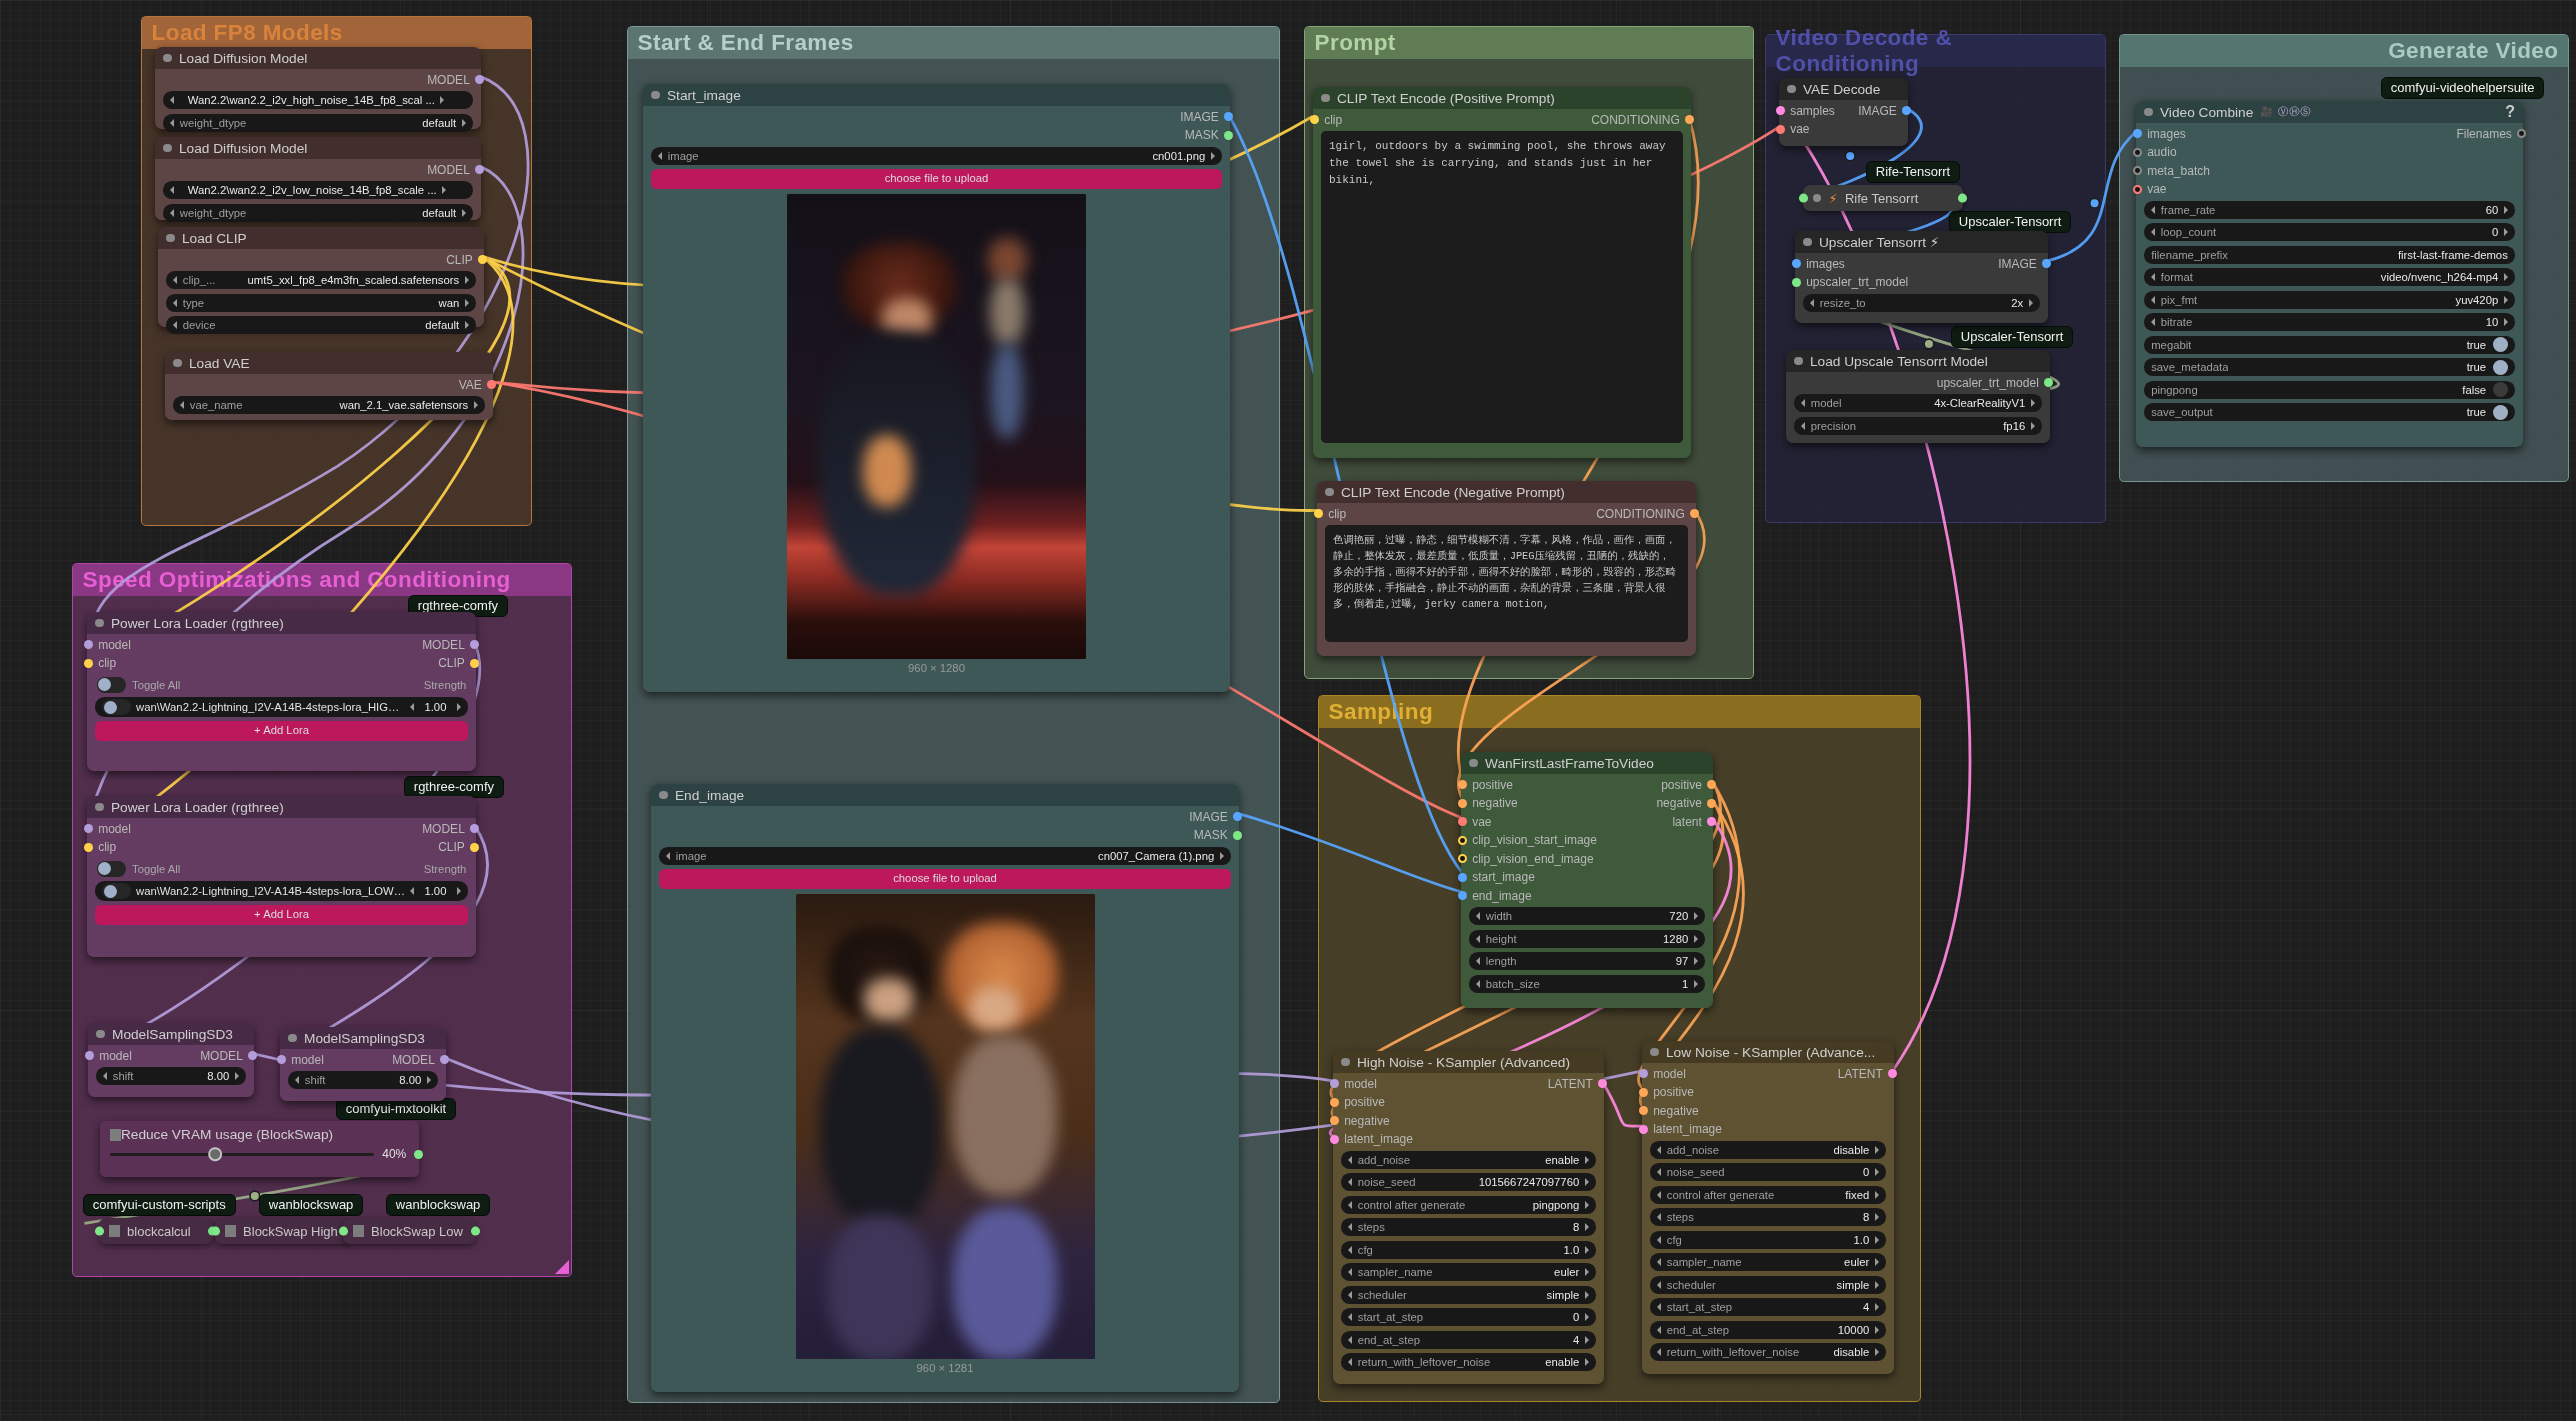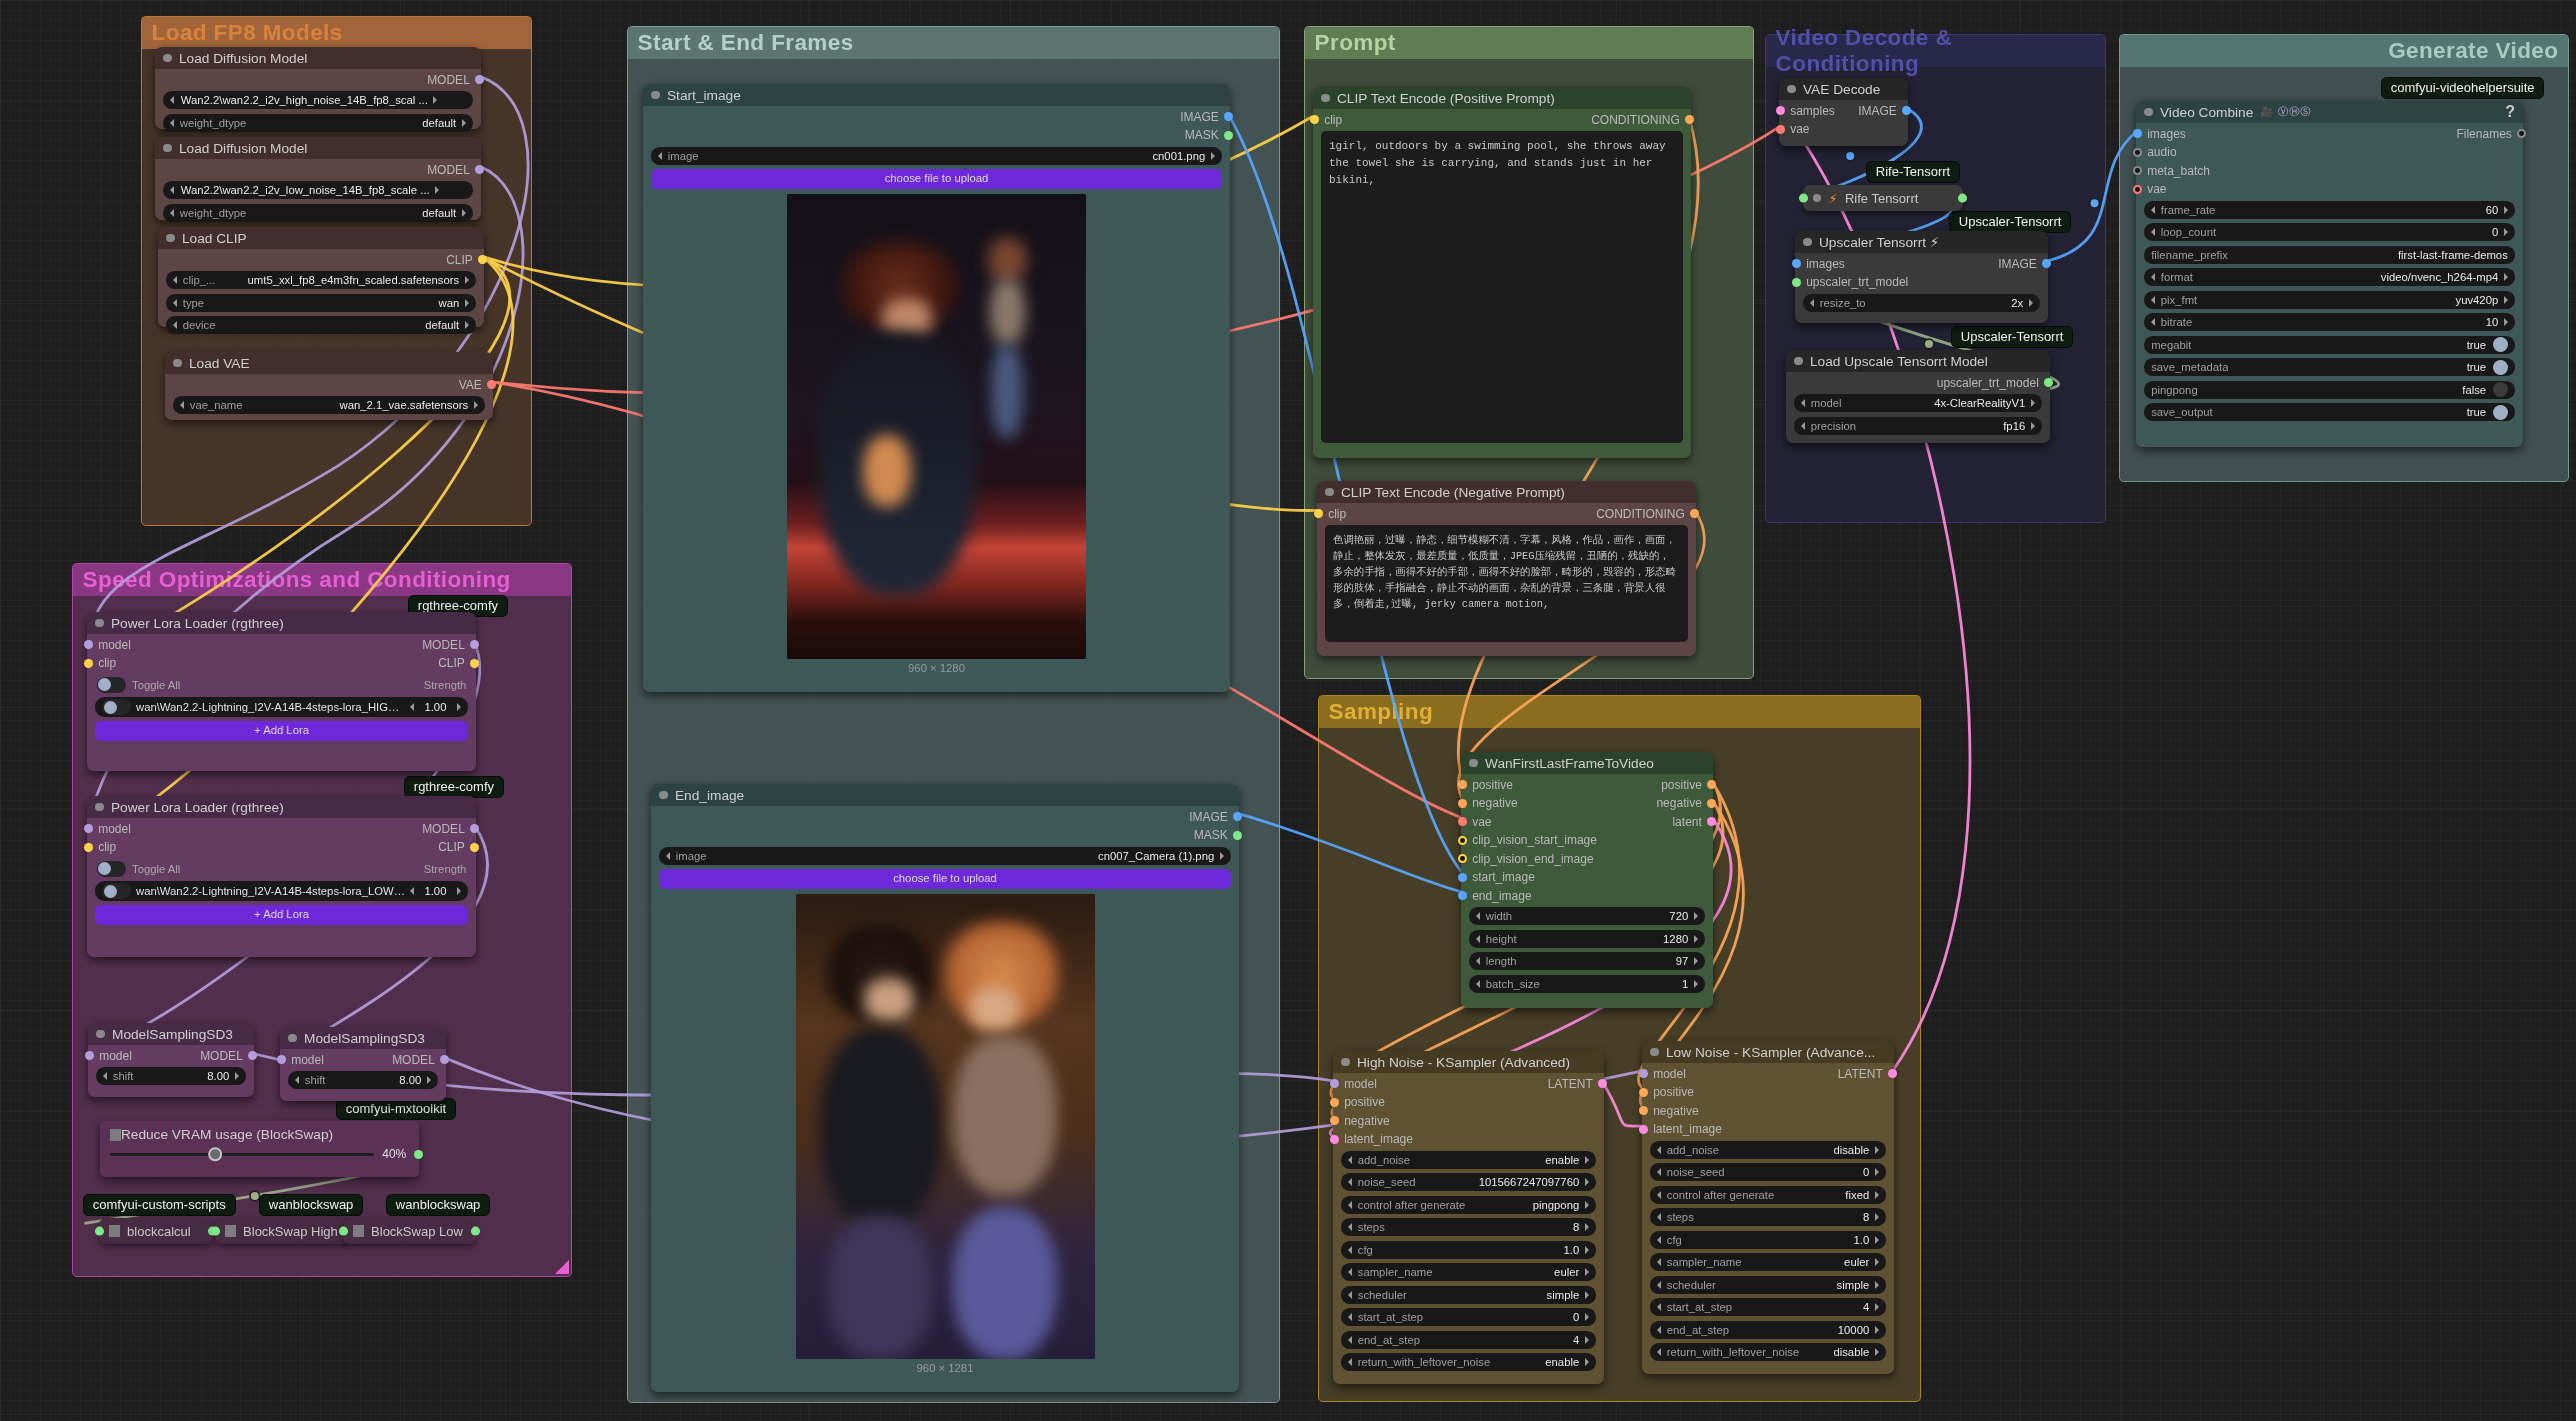--- a/index.html
+++ b/index.html
@@ -45,25 +45,25 @@
   .pdot.model{--c:#b39ddb}.pdot.clip{--c:#ffd24a}.pdot.vae{--c:#ff7b72}.pdot.image{--c:#58a6ff}
   .pdot.mask{--c:#7ee787}.pdot.cond{--c:#ffa657}.pdot.latent{--c:#ff8adf}.pdot.gray{--c:#8a8a8a}.pdot.sage{--c:#7ee787}
   .pdot.empty{width:4.8px;height:4.8px;background:#161616;border:2px solid var(--c);}
   .pcol.in .pdot{margin-left:-4.8px;}
   .pcol.outc .pdot{margin-right:-4.8px;}
   
   .widgets{padding:2.4px 8px 0 8px;display:flex;flex-direction:column;gap:4.8px;}
   .widget{height:17.7px;background:#181818;border-radius:8.8px;display:flex;align-items:center;padding:0 7.2px;font-size:11.3px;}
   .wl{color:#9f9f9f;white-space:nowrap;overflow:hidden;}
   .wv{color:#eaeaea;margin-left:auto;white-space:nowrap;}
-  .wv.full{margin-left:1px;}
+  .wv.full{margin-left:8px;}
   .arr{width:0;height:0;border:4.8px solid transparent;flex:none;}
   .arr.l{border-right-color:#9a9a9a;border-left-width:0;margin-right:5.6px;}
   .arr.r{border-left-color:#9a9a9a;border-right-width:0;margin-left:5.6px;}
-  .wbtn{height:19.3px;line-height:19.3px;background:#6d28d9;border-radius:5.6px;text-align:center;color:#dcdcdc;font-size:11.3px;}
+  .wbtn{height:19.3px;line-height:19.3px;background:#be185d;border-radius:5.6px;text-align:center;color:#dcdcdc;font-size:11.3px;}
   .tg{width:15.3px;height:15.3px;border-radius:50%;background:#3b3b3b;margin-left:6.4px;flex:none;}
   .tg.on{background:#9fb0c4;}
   .lhead{display:flex;align-items:center;gap:6.4px;padding:1.6px 1.6px 0 1.6px;font-size:11.3px;color:#a8a8a8;}
   .wv2{margin-left:auto;color:#a8a8a8;}
   .tgl{width:29px;height:16px;border-radius:8px;background:#262626;position:relative;flex:none;}
   .tgl::after{content:"";position:absolute;left:1.6px;top:1.6px;width:13px;height:13px;border-radius:50%;background:#9fb0c8;}
   .widget.lora{height:19.3px;border-radius:9.6px;gap:4.8px;}
   .widget.lora .lw{color:#e2e2e2;flex:1;overflow:hidden;text-overflow:ellipsis;}
   .textwrap{margin:2.4px 8px;background:#1c1c1c;border-radius:4.8px;color:#c9c9c9;
     font-family:"Liberation Mono","DejaVu Sans Mono",monospace;font-size:11px;line-height:1.55;

